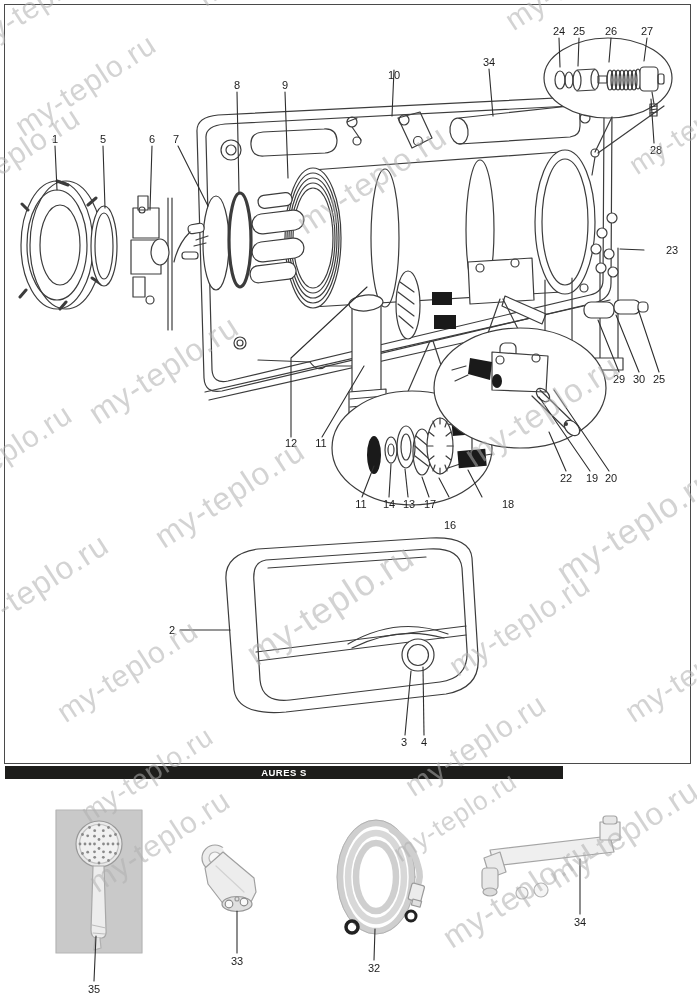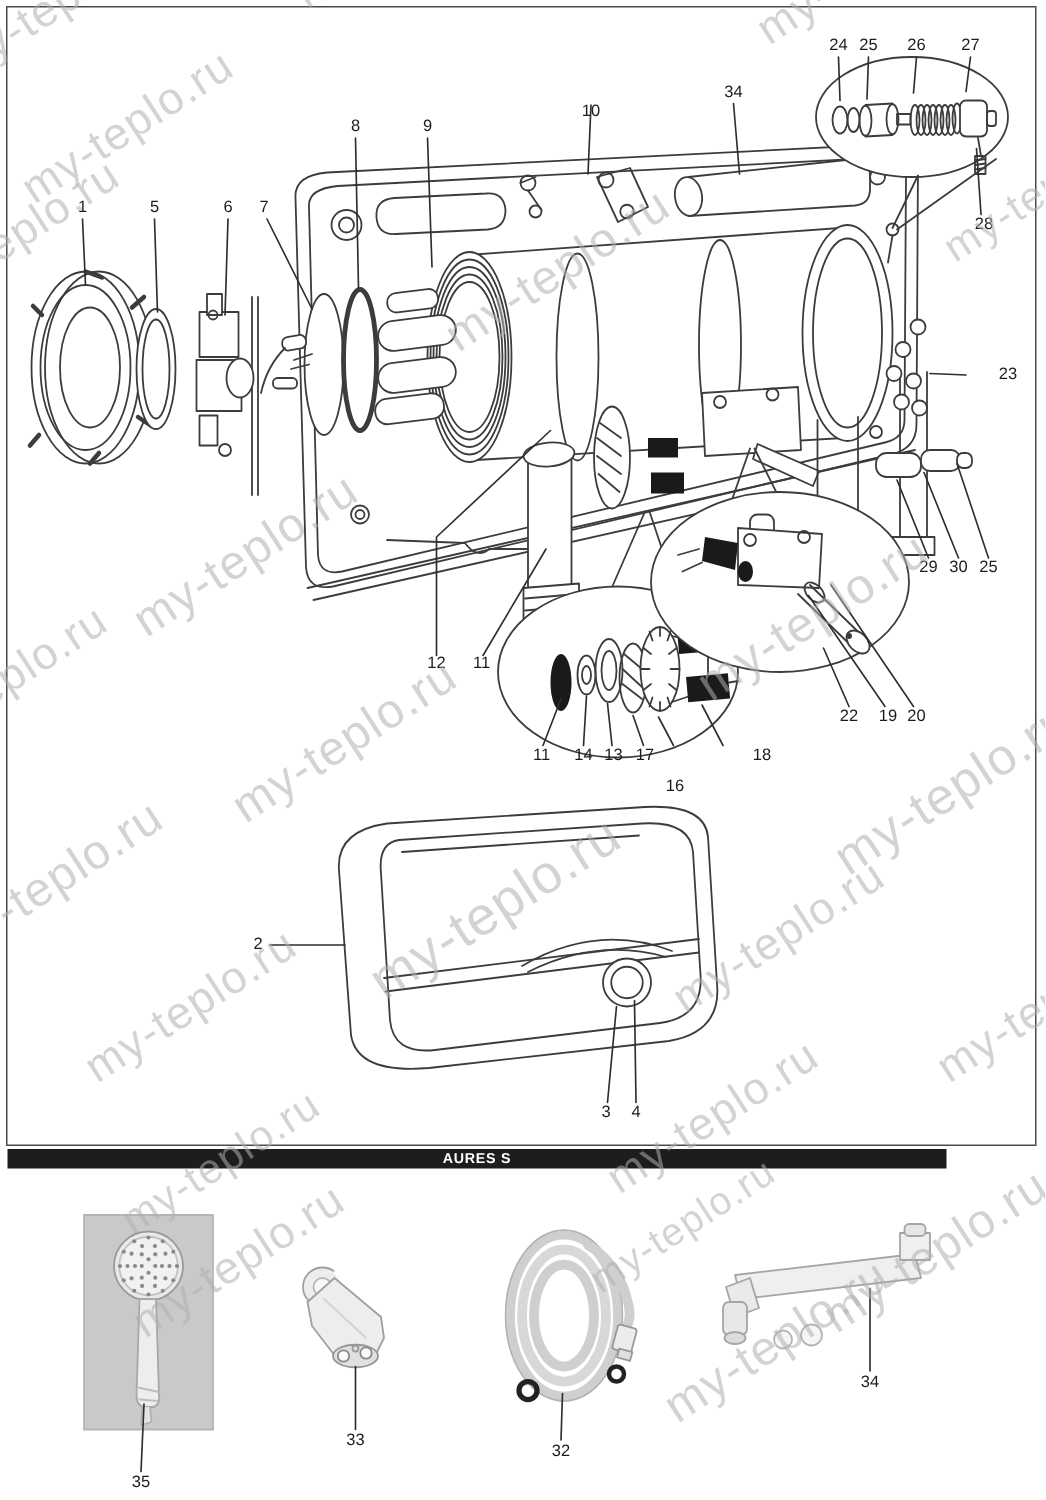--- a/index.html
+++ b/index.html
@@ -1,20 +1,20 @@
 <!DOCTYPE html>
 <html><head>
 <meta charset="utf-8">
 <style>
   html,body{margin:0;padding:0;background:#fff;}
   .stage{position:relative;width:697px;height:1000px;background:#fff;overflow:hidden;
          font-family:"Liberation Sans",sans-serif;}
   .frame{position:absolute;left:4px;top:4px;width:687px;height:760px;
          border:1.5px solid #4a4a4a;box-sizing:border-box;}
-  .banner{position:absolute;left:5px;top:766px;width:626px;height:13px;background:#1d1d1b;
+  .banner{position:absolute;left:5px;top:766px;width:558px;height:13px;background:#1d1d1b;
           color:#fff;font-size:9.5px;font-weight:bold;letter-spacing:.5px;
           text-align:center;line-height:13px;}
   svg.art{position:absolute;left:0;top:0;}
   .pn{position:absolute;transform:translate(-50%,-50%);font-size:11px;color:#1c1c1c;
       white-space:nowrap;line-height:1;}
   .wm{position:absolute;color:rgba(175,175,175,0.55);font-size:30px;letter-spacing:1px;
       transform:rotate(-33deg);transform-origin:left center;white-space:nowrap;
       pointer-events:none;z-index:5;}
   .labels,.banner{z-index:4;}
 </style>

